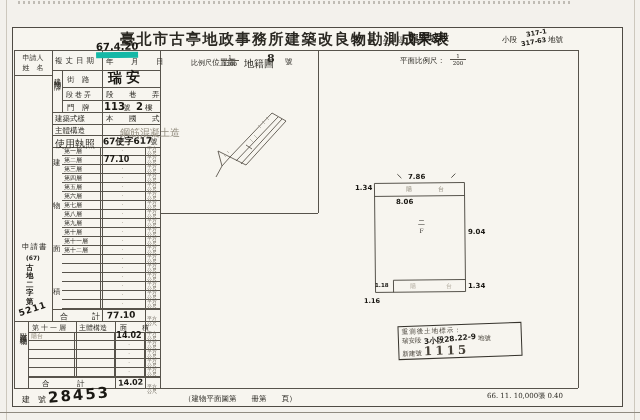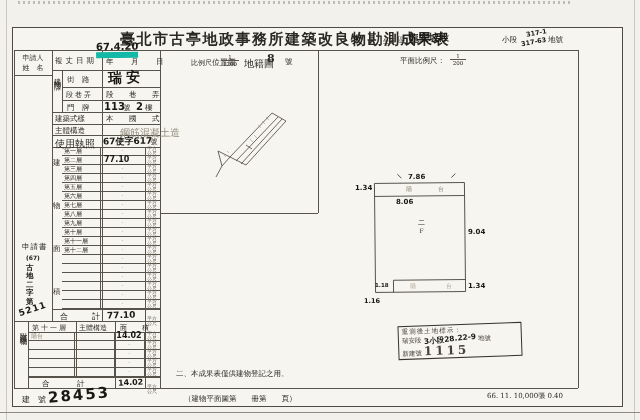--- a/index.html
+++ b/index.html
@@ -325,21 +325,20 @@
       <span>瑞安段</span>
       <span class="hand" style="display:inline-block;font-size:7.5px;transform:rotate(-4deg);">3小段28.22-9</span>
       <span>地號</span>
     </div>
     <div style="font-size:6.5px;line-height:12px;">
       <span>新建號</span>
       <span style="font-size:12px;font-weight:700;letter-spacing:3px;">1115</span>
     </div>
   </div>
 
-  <div class="t p" style="left:176px;top:369px;font-size:7.5px;">二、本成果表僅供建物登記之用。</div>
 
   <div class="t p" style="left:22px;top:394px;font-size:8px;">建</div>
   <div class="t p" style="left:38px;top:394px;font-size:8px;">號</div>
   <div class="t hand" style="left:48px;top:386px;font-size:15px;transform:rotate(-5deg);letter-spacing:2px;">28453</div>
   <div class="t p" style="left:184px;top:394px;font-size:7.5px;">（建物平面圖第　　冊第　　頁）</div>
   <div class="t p" style="left:487px;top:391px;font-size:7px;">66. 11. 10,000張 0.40</div>
 
 </div>
 
 </body></html>

